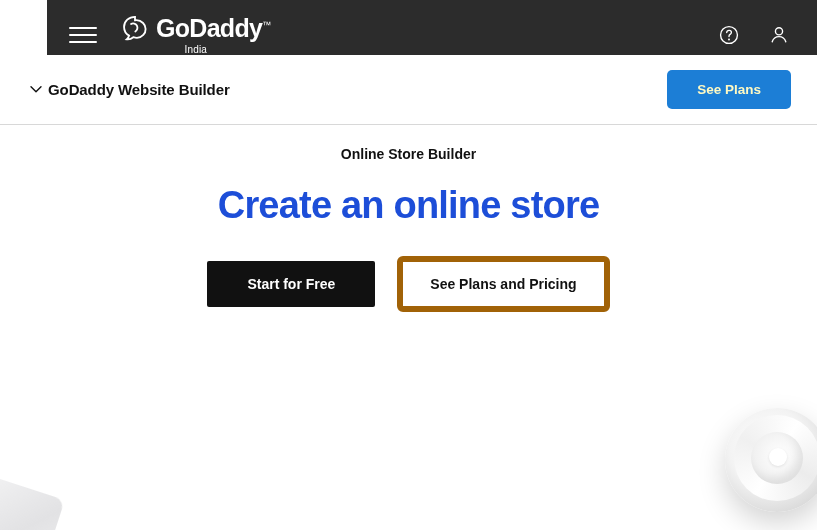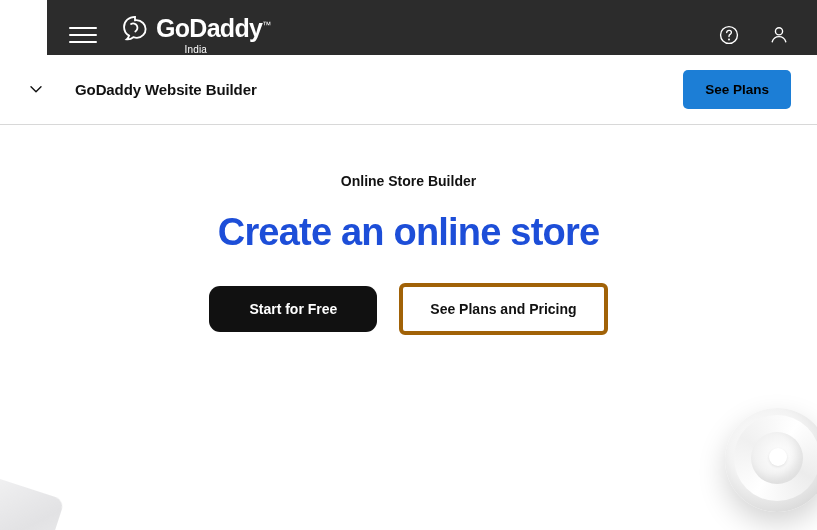--- a/index.html
+++ b/index.html
@@ -45,63 +45,63 @@
   .hicon { width: 22px; height: 22px; cursor: pointer; display: block; }
 
   
   .subnav {
     position: absolute; top: 55px; left: 0;
     width: 817px; height: 70px;
     background: #ffffff;
     border-bottom: 1px solid #d8d8d8;
     display: flex; align-items: center;
   }
-  .subnav-left { margin-left: 28px; display: flex; align-items: flex-start; gap: 31px; cursor: pointer; }
+  .subnav-left { margin-left: 28px; display: flex; align-items: flex-start; gap: 4px; cursor: pointer; }
   .chev { width: 16px; height: 16px; display: block; }
   .subnav-title { font-size: 15px; font-weight: bold; color: #111111; letter-spacing: -0.1px; }
 
   .see-plans-btn {
     margin-left: auto; margin-right: 26px;
-    background: #1c7ed6; color: #000000;
+    background: #1c7ed6; color: #fef9c3;
     font-size: 13.5px; font-weight: bold;
     border: none; border-radius: 5px;
-    padding: 12px 22px; cursor: pointer;
+    padding: 12px 30px; cursor: pointer;
     font-family: "Liberation Sans", sans-serif;
   }
 
   
   .hero {
     position: absolute; top: 126px; left: 0;
     width: 817px; height: 404px;
     background: #ffffff; overflow: hidden;
   }
   .eyebrow {
-    text-align: center; margin-top: 47px;
+    text-align: center; margin-top: 20px;
     font-size: 14px; font-weight: bold; color: #111111;
   }
   .hero-title {
     text-align: center; margin-top: 21px;
     font-size: 38px; font-weight: bold; color: #1d4ed8;
     line-height: 1.18; letter-spacing: -0.8px;
   }
   .cta-row {
     margin-top: 28px; display: flex; justify-content: center;
     align-items: center; gap: 22px;
   }
   .btn-primary {
     background: #111111; color: #ffffff;
     font-size: 14px; font-weight: bold;
-    border: none; border-radius: 11px;
+    border: none; border-radius: 2px;
     padding: 15px 40px; cursor: pointer;
     font-family: "Liberation Sans", sans-serif;
   }
   .btn-secondary {
     background: #ffffff; color: #111111;
     font-size: 14px; font-weight: bold;
-    border: 4px solid #a16207; border-radius: 6px;
+    border: 6px solid #a16207; border-radius: 6px;
     padding: 14px 27px; cursor: pointer;
     font-family: "Liberation Sans", sans-serif;
   }
 
   
   .hero-art { position: absolute; top: 278px; left: 0; width: 817px; height: 126px; }
 
   
   .grey-blob {
     position: absolute; left: -24px; top: 82px;

